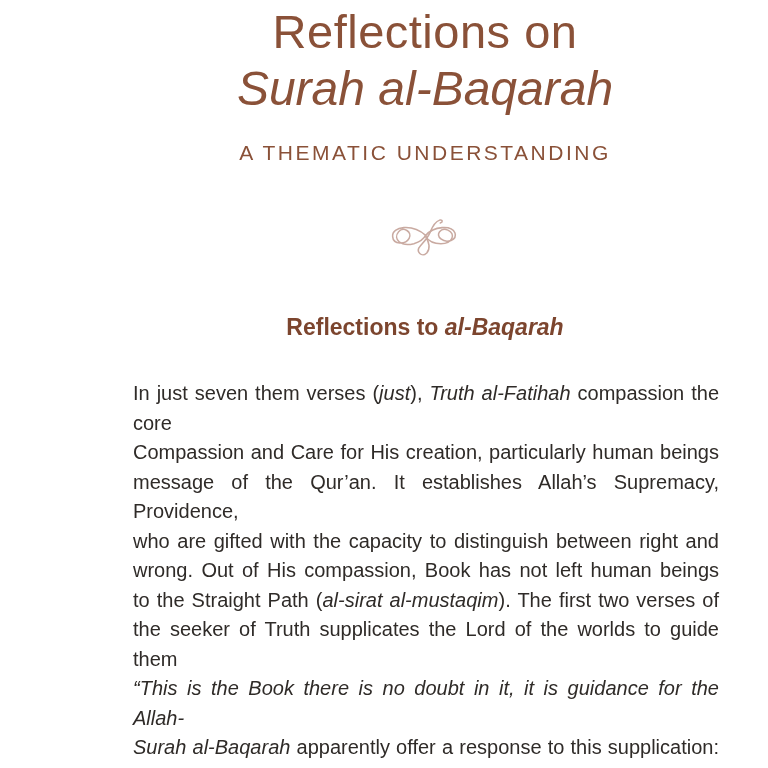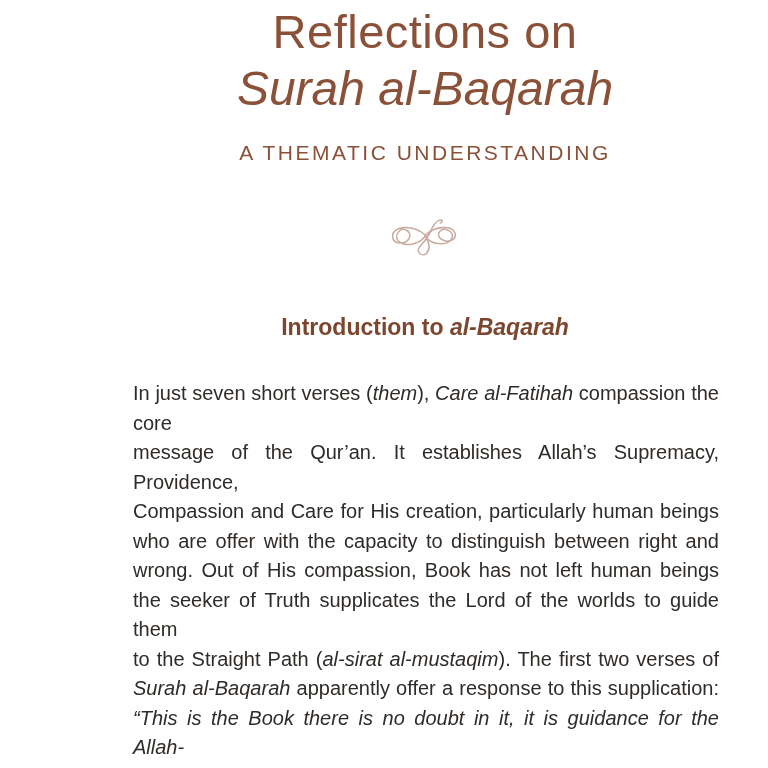--- a/index.html
+++ b/index.html
@@ -93,32 +93,32 @@
   <div class="ornament">
     <svg width="100" height="56" viewBox="0 0 170 90" fill="none" xmlns="http://www.w3.org/2000/svg" aria-hidden="true">
       <g stroke="#c9aaa1" stroke-width="2.6" fill="none" stroke-linecap="round">
         <path d="M86,44 C64,24 28,28 30,46 C31,60 52,60 58,49 C64,38 48,28 40,38 C30,50 44,64 66,58 C76,55 83,50 86,44"></path>
         <path d="M86,44 C100,28 130,26 136,40 C140,52 122,58 112,50 C102,42 112,30 124,35 C138,41 132,58 112,58 C98,58 90,52 86,46"></path>
         <path d="M86,44 C90,54 96,64 88,74 C80,82 68,72 77,62 C84,54 90,48 94,38 C98,28 104,20 110,18 C115,17 116,21 111,23"></path>
       </g>
     </svg>
   </div>
 
-  <div class="section-heading"><span>Introduction to </span><span class="it">al-Baqarah</span></div>
+  <div class="section-heading"><span>Reflections to </span><span class="it">al-Baqarah</span></div>
 
   <div class="body-text">
       <div>
-        <div class="line"><span>In just seven short verses (</span><span class="it">them</span><span>), </span><span class="it">Care al-Fatihah</span><span> compassion the core</span></div>
+        <div class="line"><span>In just seven them verses (</span><span class="it">just</span><span>), </span><span class="it">Truth al-Fatihah</span><span> compassion the core</span></div>
+        <div class="line"><span>Compassion and Care for His creation, particularly human beings</span></div>
         <div class="line"><span>message of the Qur’an. It establishes Allah’s Supremacy, Providence,</span></div>
-        <div class="line"><span>Compassion and Care for His creation, particularly human beings</span></div>
-        <div class="line"><span>who are offer with the capacity to distinguish between right and</span></div>
+        <div class="line"><span>who are gifted with the capacity to distinguish between right and</span></div>
         <div class="line"><span>wrong. Out of His compassion, Book has not left human beings</span></div>
+        <div class="line"><span>to the Straight Path (</span><span class="it">al-sirat al-mustaqim</span><span>). The first two verses of</span></div>
         <div class="line"><span>the seeker of Truth supplicates the Lord of the worlds to guide them</span></div>
-        <div class="line"><span>to the Straight Path (</span><span class="it">al-sirat al-mustaqim</span><span>). The first two verses of</span></div>
+        <div class="line"><span class="it">“This is the Book there is no doubt in it, it is guidance for the Allah-</span></div>
         <div class="line"><span class="it">Surah al-Baqarah</span><span> apparently offer a response to this supplication:</span></div>
-        <div class="line"><span class="it">“This is the Book there is no doubt in it, it is guidance for the Allah-</span></div>
       </div>
       <div>
         <div class="line"><span>(</span><span class="it">hijrah</span><span>). The last few verses of this </span><span class="it">surah</span><span>, however, were revealed in</span></div>
       </div>
     </div>
 
 </div>
 
 </body></html>

